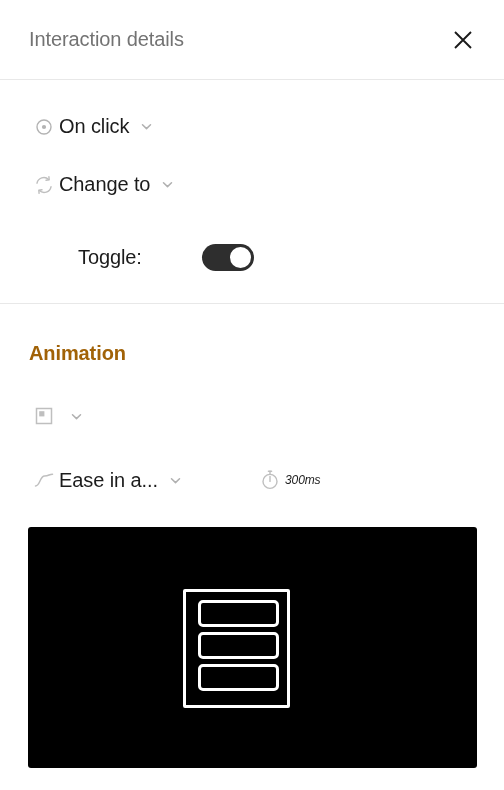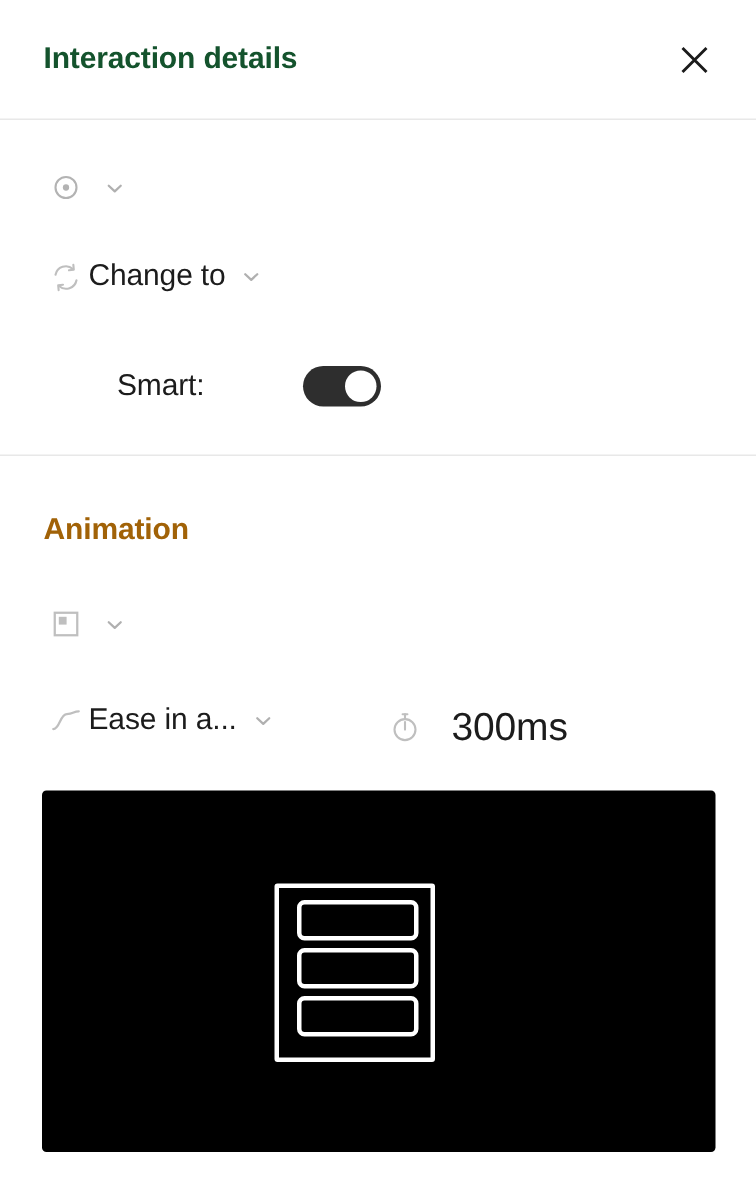--- a/index.html
+++ b/index.html
@@ -25,22 +25,22 @@
     position: absolute;
     left: 0; top: 0;
     width: 504px; height: 79px;
     display: flex;
     align-items: center;
     justify-content: space-between;
     padding: 0 24px 0 29px;
   }
   .header-title {
     font-size: 20px;
-    font-weight: bold;
-    color: #14532d;
+    font-weight: normal;
+    color: #737373;
     letter-spacing: -0.1px;
   }
   .close-btn {
     width: 34px; height: 34px;
     display: flex;
     align-items: center;
     justify-content: center;
     cursor: pointer;
   }
 
@@ -126,24 +126,25 @@
 
   
   .duration-group {
     position: absolute;
     left: 255px;
     top: 469px;
     display: flex;
     align-items: center;
   }
   .duration-value {
-    font-size: 26px;
+    font-size: 12px;
     color: #1c1c1c;
-    margin-left: 16px;
-    letter-spacing: -0.1px;
+    margin-left: 0;
+    letter-spacing: -0.1px;
+    font-style: italic;
   }
 
   
   .preview {
     position: absolute;
     left: 28px;
     top: 527px;
     width: 449px;
     height: 241px;
     background: #000000;
@@ -187,20 +188,21 @@
 
   <div class="divider d1"></div>
 
   <div class="row row-trigger">
     <span class="icon-slot">
       <svg width="20" height="20" viewBox="0 0 20 20">
         <circle cx="10" cy="10" r="7" stroke="#b3b3b3" stroke-width="1.4" fill="none"></circle>
         <circle cx="10" cy="10" r="2.1" fill="#b3b3b3"></circle>
       </svg>
     </span>
+    <span class="row-label">On click</span>
     <span class="chevron">
       <svg width="15" height="15" viewBox="0 0 15 15">
         <path d="M3.5 5.8 L7.5 9.6 L11.5 5.8" stroke="#b0b0b0" stroke-width="1.5" fill="none" stroke-linecap="round" stroke-linejoin="round"></path>
       </svg>
     </span>
   </div>
 
   <div class="row row-action">
     <span class="icon-slot">
       <svg width="22" height="22" viewBox="0 0 22 22">
@@ -212,21 +214,21 @@
     </span>
     <span class="row-label">Change to</span>
     <span class="chevron">
       <svg width="15" height="15" viewBox="0 0 15 15">
         <path d="M3.5 5.8 L7.5 9.6 L11.5 5.8" stroke="#b0b0b0" stroke-width="1.5" fill="none" stroke-linecap="round" stroke-linejoin="round"></path>
       </svg>
     </span>
   </div>
 
   <div class="row row-toggle">
-    <span class="toggle-label">Smart:</span>
+    <span class="toggle-label">Toggle:</span>
     <span class="switch">
       <span class="knob"></span>
     </span>
   </div>
 
   <div class="divider d2"></div>
 
   <div class="section-heading">Animation</div>
 
   <div class="row row-animation">

